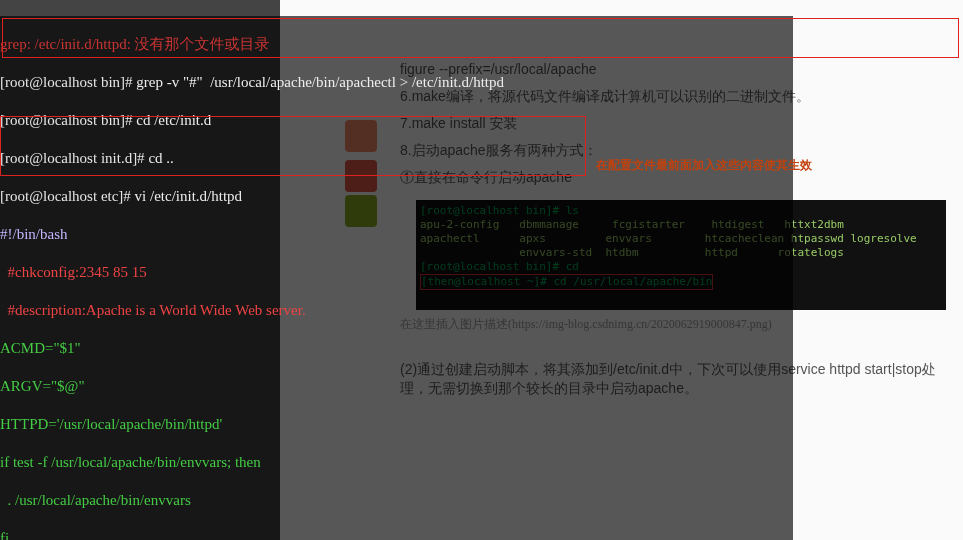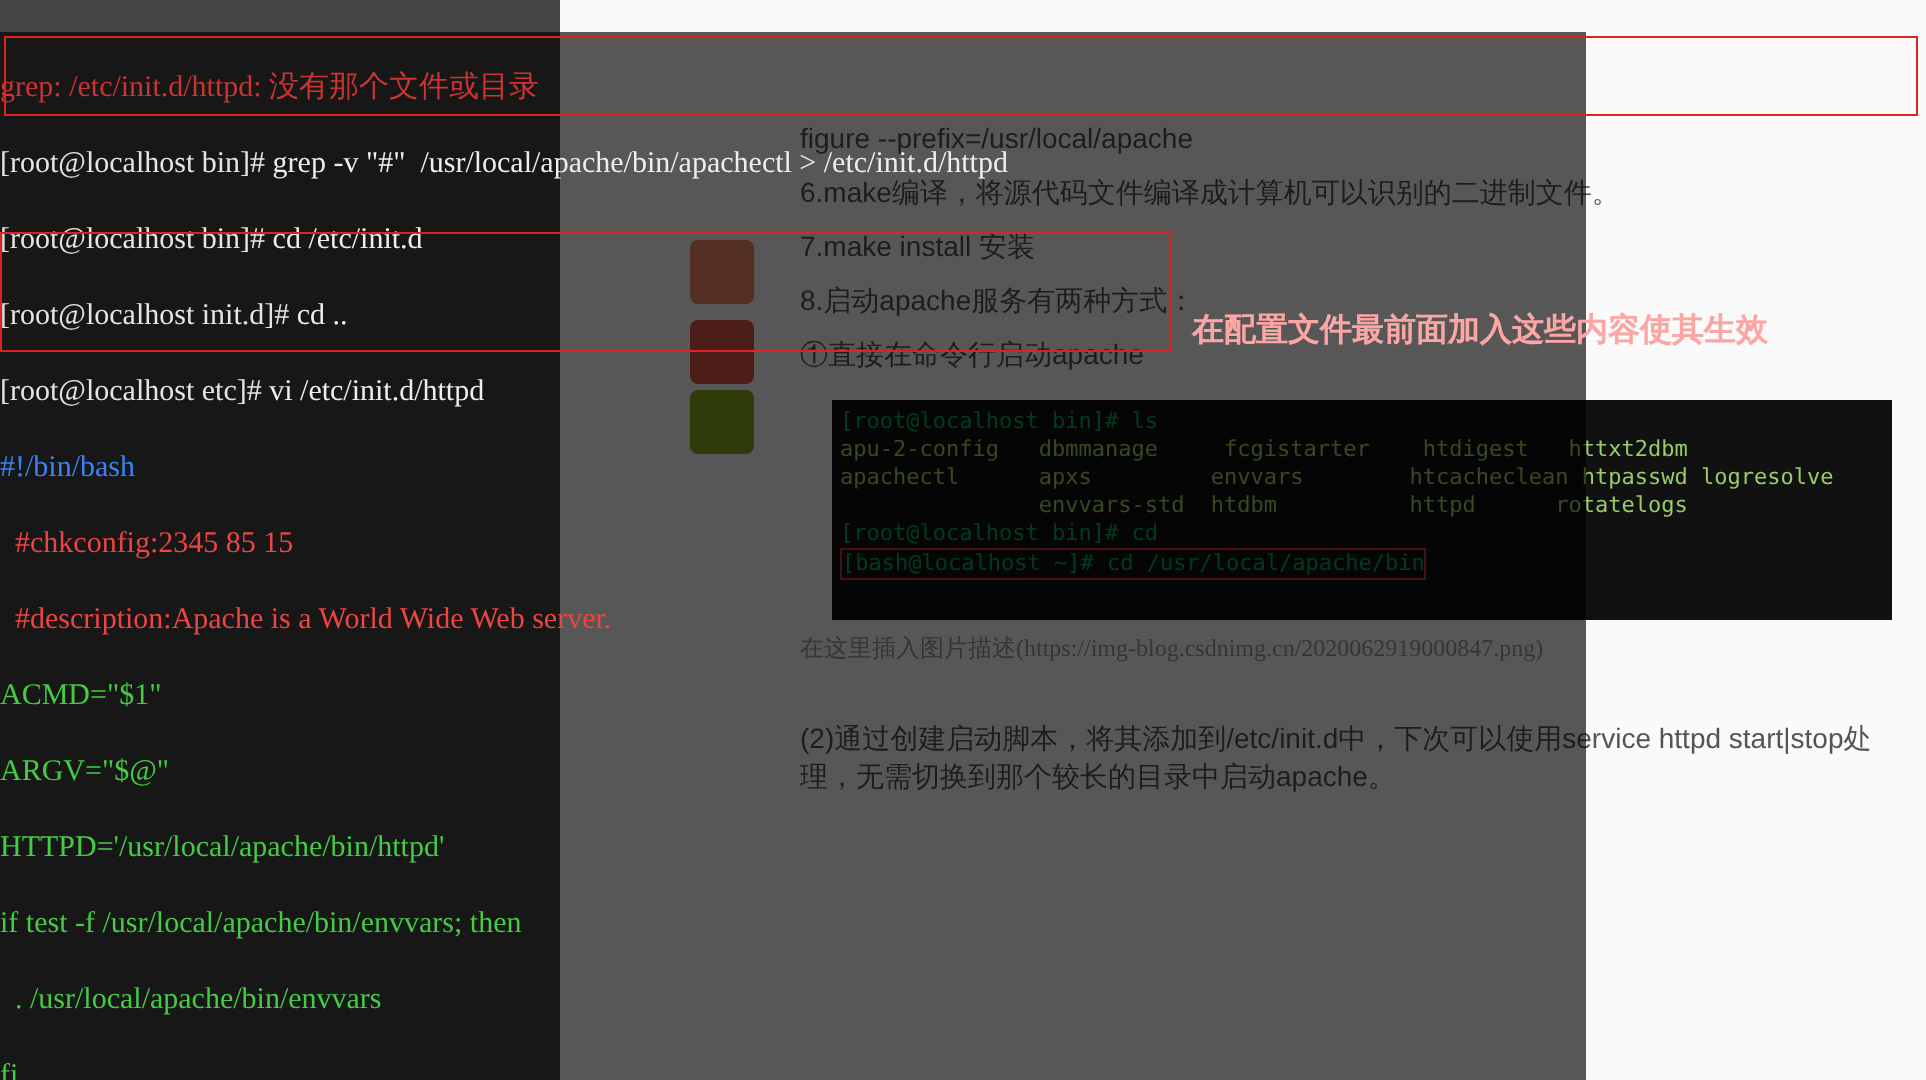--- a/index.html
+++ b/index.html
@@ -14,25 +14,25 @@
 .bg-icon.i3 { top:195px; background:#8a2; }
 .bg-term2 { position:absolute; left:416px; top:200px; width:530px; height:110px; background:#111; color:#0a5; font-size:11px; font-family:monospace; padding:4px; line-height:14px; }
 .bg-term2 .redbox { border:1px solid #c33; display:inline-block; }
 .bg-term2 .col { color:#9c6; }
 .bg-link { color:#999; font-size:12px;font-family:Liberation Serif, serif; }
 .terminal { position:absolute; top:16px; left:0; width:793px; height:540px; z-index:1; background:rgba(0,0,0,0.65); color:#4c4; white-space:pre;font-family:Liberation Serif, serif; }
 .line { min-height:19px; }
 .err { color:#c33; }
 .prompt { color:#e5e5e5; }
 .cmd { color:#eee; }
-.shebang { color:#3b82f6; }
+.shebang { color:#c4b5fd; }
 .cfg { color:#ef4444; }
 .redbox1 { position:absolute; top:18px; left:2px; width:957px; height:40px; border:1px solid #d22; z-index:2; pointer-events:none; }
 .redbox2 { position:absolute; top:116px; left:0px; width:586px; height:60px; border:1px solid #d22; z-index:2; pointer-events:none; }
-.annotation { position:absolute; top:156px; left:596px; color:#fca5a5; font-family:Liberation Sans, sans-serif; font-size:16px; font-weight:bold; z-index:3; }
+.annotation { position:absolute; top:156px; left:596px; color:#c2410c; font-family:Liberation Sans, sans-serif; font-size:12px; font-weight:bold; z-index:3; }
 </style>
 </head>
 <body>
 
 <div class="bg-layer">
   <div class="bg-sidebar"></div>
   <div class="bg-main">
     <div class="row">figure --prefix=/usr/local/apache</div>
     <div class="row">6.make编译，将源代码文件编译成计算机可以识别的二进制文件。</div>
     <div class="row">7.make install 安装</div>
@@ -45,21 +45,21 @@
   </div>
   <div class="bg-icon i1"></div>
   <div class="bg-icon i2"></div>
   <div class="bg-icon i3"></div>
   <div class="bg-term2">
     <div>[root@localhost bin]# ls</div>
     <div class="col" style="white-space:pre">apu-2-config   dbmmanage     fcgistarter    htdigest   httxt2dbm
 apachectl      apxs         envvars        htcacheclean htpasswd logresolve
                envvars-std  htdbm          httpd      rotatelogs</div>
     <div>[root@localhost bin]# cd</div>
-    <span class="redbox"><span>[bash@localhost ~]# cd /usr/local/apache/bin</span></span><br>
+    <span class="redbox"><span>[then@localhost ~]# cd /usr/local/apache/bin</span></span><br>
   </div>
 </div>
 
 <div class="terminal">
 <div class="line err">grep: /etc/init.d/httpd: 没有那个文件或目录</div>
 <div class="line"><span class="prompt">[root@localhost bin]#</span> <span class="cmd">grep -v "#"  /usr/local/apache/bin/apachectl &gt; /etc/init.d/httpd</span></div>
 <div class="line"><span class="prompt">[root@localhost bin]#</span> <span class="cmd">cd /etc/init.d</span></div>
 <div class="line"><span class="prompt">[root@localhost init.d]#</span> <span class="cmd">cd ..</span></div>
 <div class="line"><span class="prompt">[root@localhost etc]#</span> <span class="cmd">vi /etc/init.d/httpd</span></div>
 <div class="line shebang">#!/bin/bash</div>

